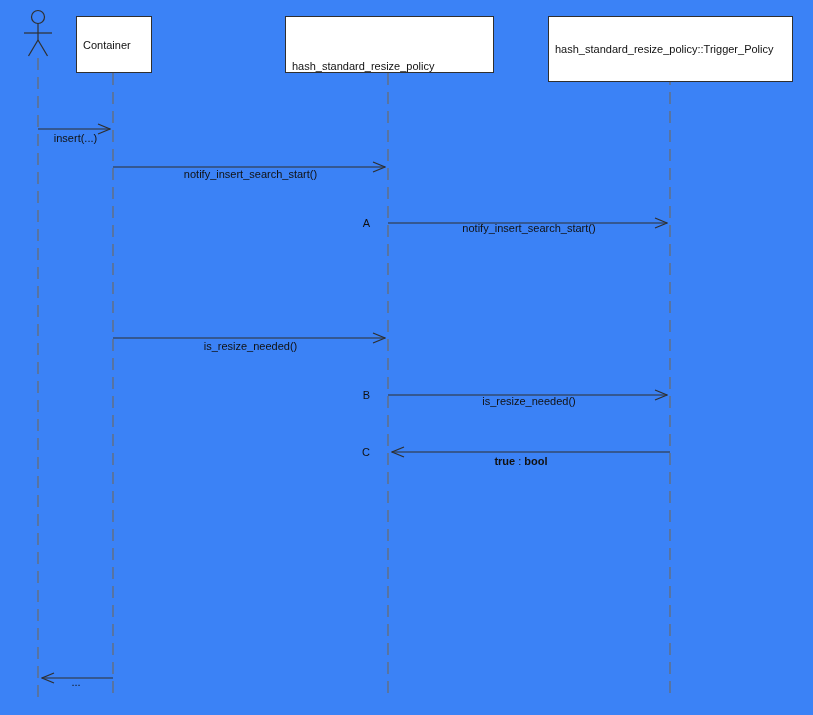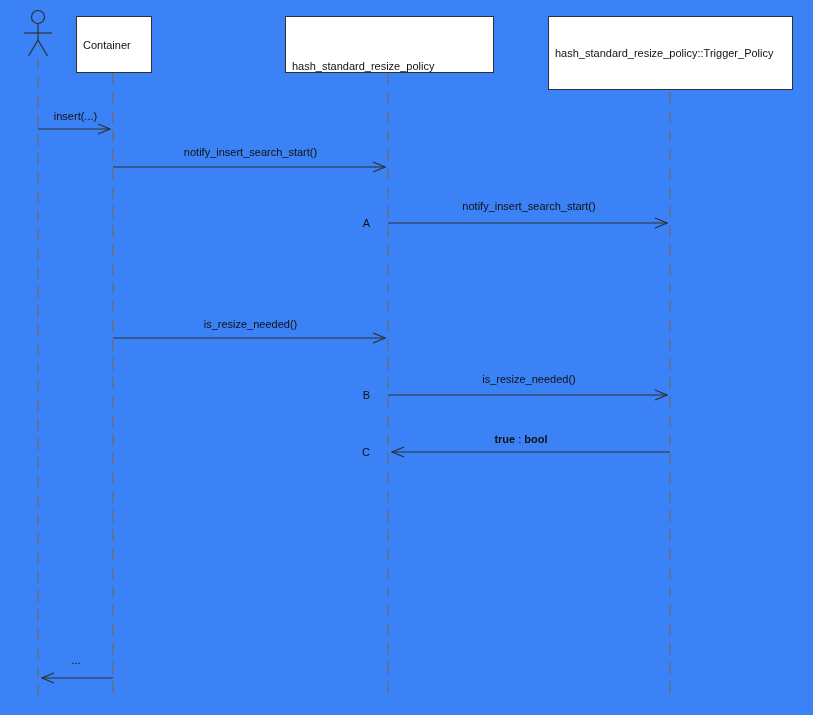--- a/index.html
+++ b/index.html
@@ -23,20 +23,21 @@
     padding-left: 6px;
     font-size: 11px;
     white-space: nowrap;
   }
   .mlabel {
     position: absolute;
     font-size: 11px;
     text-align: center;
     white-space: nowrap;
     line-height: 13px;
+    margin-top: 22px;
   }
   .tag {
     position: absolute;
     font-size: 11px;
     width: 24px;
     text-align: right;
     line-height: 13px;
   }
   .b { font-weight: bold; }
 </style>
@@ -73,21 +74,21 @@
     <line x1="670" y1="452" x2="392" y2="452" stroke="#2f2f2f" stroke-width="1.2" marker-end="url(#arrowOpen)"></line>
     <line x1="113" y1="678" x2="42" y2="678" stroke="#2f2f2f" stroke-width="1.2" marker-end="url(#arrowOpen)"></line>
   </svg>
 
   <div class="pbox" style="left:76px; top:16px; width:76px; height:57px;">
     <span>Container</span>
   </div>
   <div class="pbox" style="left:285px; top:16px; width:209px; height:57px;align-items:flex-end;">
     <span>hash_standard_resize_policy</span>
   </div>
-  <div class="pbox" style="left:548px; top:16px; width:245px; height:74px;">
+  <div class="pbox" style="left:548px; top:16px; width:245px; height:66px;">
     <span>hash_standard_resize_policy::Trigger_Policy</span>
   </div>
 
   <div class="mlabel" style="left:38px; top:110px; width:75px;">insert(...)</div>
 
   <div class="mlabel" style="left:113px; top:146px; width:275px;">notify_insert_search_start()</div>
 
   <div class="mlabel" style="left:388px; top:200px; width:282px;">notify_insert_search_start()</div>
 
   <div class="mlabel" style="left:113px; top:318px; width:275px;">is_resize_needed()</div>

